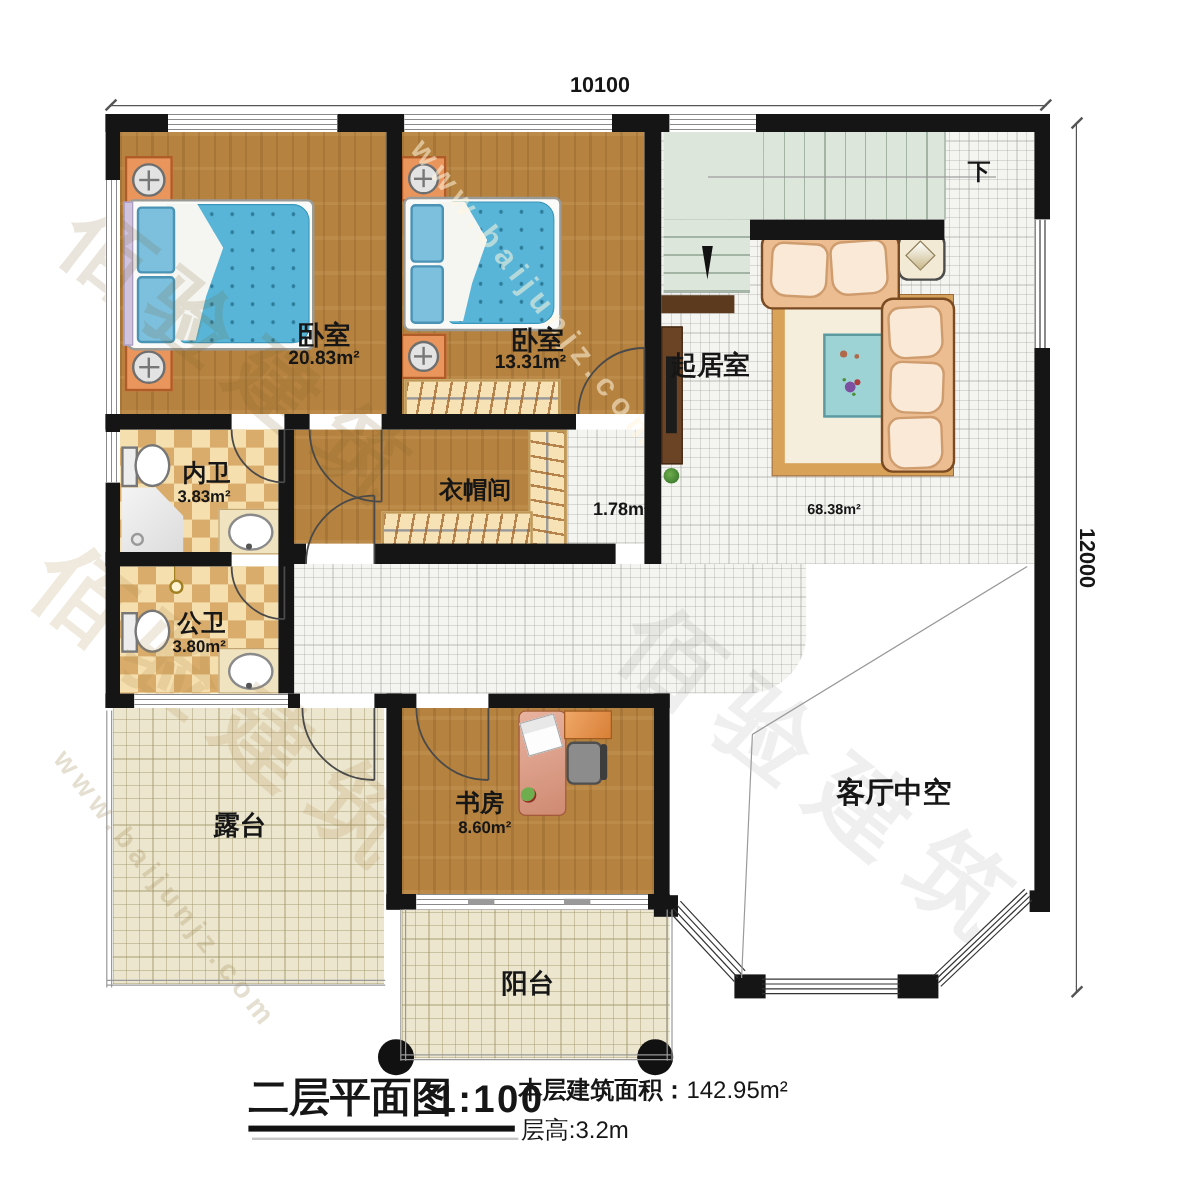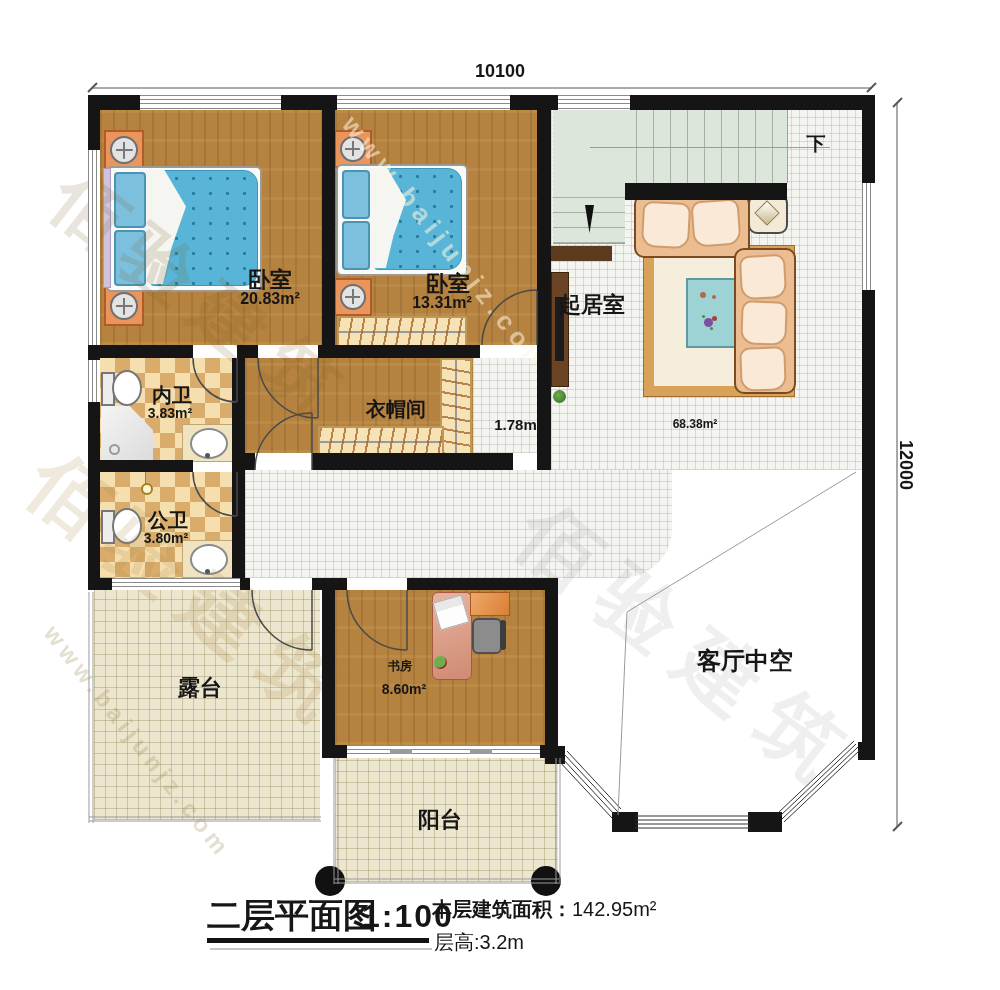--- a/index.html
+++ b/index.html
@@ -288,21 +288,21 @@
   <div class="lbl" style="left:408px;top:272px;width:80px;font-size:22px;">卧室</div>
   <div class="lbl" style="left:400px;top:295px;width:84px;font-size:16px;">13.31m²</div>
   <div class="lbl" style="left:532px;top:264px;width:120px;font-size:22px;margin-top:29px;">起居室</div>
   <div class="lbl" style="left:645px;top:418px;width:100px;font-size:12px;">68.38m²</div>
   <div class="lbl" style="left:132px;top:385px;width:80px;font-size:20px;">内卫</div>
   <div class="lbl" style="left:130px;top:406px;width:80px;font-size:14px;">3.83m²</div>
   <div class="lbl" style="left:128px;top:510px;width:80px;font-size:20px;">公卫</div>
   <div class="lbl" style="left:126px;top:531px;width:80px;font-size:14px;">3.80m²</div>
   <div class="lbl" style="left:336px;top:399px;width:120px;font-size:20px;">衣帽间</div>
   <div class="lbl" style="left:478px;top:417px;width:80px;font-size:15px;">1.78m²</div>
-  <div class="lbl" style="left:360px;top:660px;width:80px;font-size:12px;text-align:center;">书房</div>
+  <div class="lbl" style="left:360px;top:660px;width:80px;font-size:20px;text-align:center;">书房</div>
   <div class="lbl" style="left:364px;top:682px;width:80px;font-size:14px;">8.60m²</div>
   <div class="lbl" style="left:150px;top:676px;width:100px;font-size:22px;">露台</div>
   <div class="lbl" style="left:390px;top:808px;width:100px;font-size:22px;">阳台</div>
   <div class="lbl" style="left:665px;top:648px;width:160px;font-size:24px;">客厅中空</div>
   <div class="lbl" style="left:800px;top:134px;width:32px;font-size:19px;">下</div>
   <div class="lbl" style="left:450px;top:62px;width:100px;font-size:18px;">10100</div>
   <div class="lbl" style="left:860px;top:455px;width:90px;height:20px;font-size:18px;transform:rotate(90deg);">12000</div>
 
   <div class="abs" style="left:0;top:890px;width:1000px;height:80px;">
     <span class="lbl" style="left:207px;top:8px;font-size:34px;text-align:left;">二层平面图</span>

